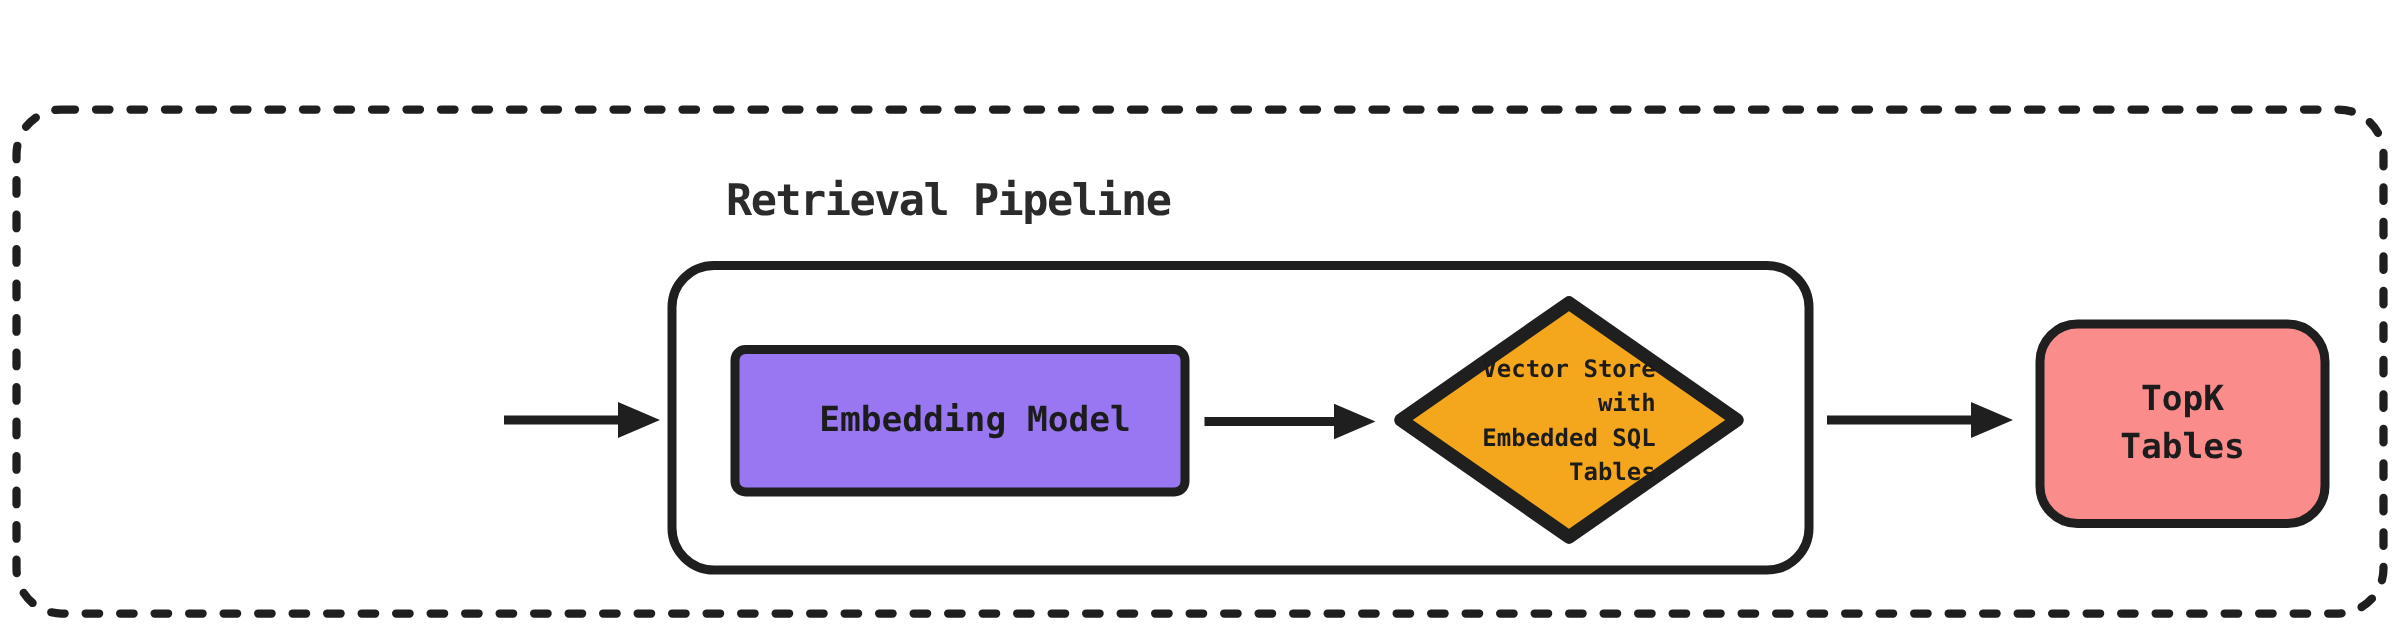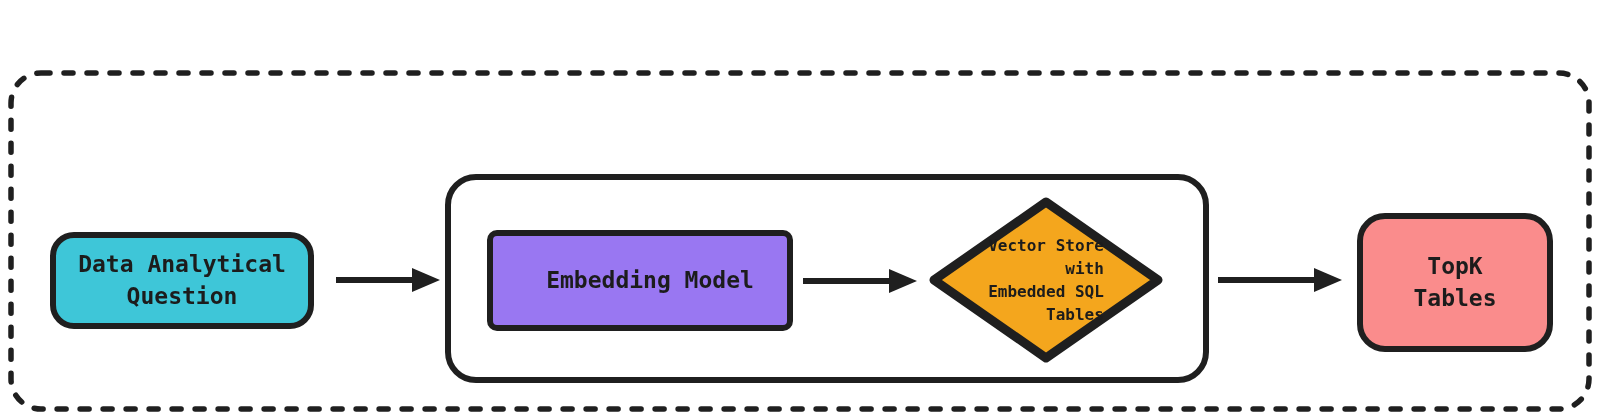--- a/index.html
+++ b/index.html
@@ -132,23 +132,22 @@
 
     <rect x="448" y="177" width="758" height="203" rx="28" ry="28" fill="none" stroke-width="6" style="stroke:var(--ink,#1f1f1f)"></rect>
 
     <polygon points="934,280 1046,202 1158,280 1046,358" stroke-width="9" stroke-linejoin="round" style="fill:var(--node-vector-store,#f4a61d); stroke:var(--ink,#1f1f1f)"></polygon>
 
     <line x1="336" y1="280" x2="414" y2="280" stroke-width="6" marker-end="url(#arrowhead)" style="stroke:var(--ink,#1f1f1f)"></line>
     <line x1="803" y1="281" x2="891" y2="281" stroke-width="6" marker-end="url(#arrowhead)" style="stroke:var(--ink,#1f1f1f)"></line>
     <line x1="1218" y1="280" x2="1316" y2="280" stroke-width="6" marker-end="url(#arrowhead)" style="stroke:var(--ink,#1f1f1f)"></line>
   </svg>
 
+  <div class="pipeline-label">Retrieval Pipeline</div>
 
-  <div class="node node-question">Data Analytical
-Question</div>
 
   <div class="node node-embedding">Embedding Model</div>
 
   <div class="diamond-label">Vector Store
 with
 Embedded SQL
 Tables</div>
 
   <div class="node node-topk">TopK
 Tables</div>

